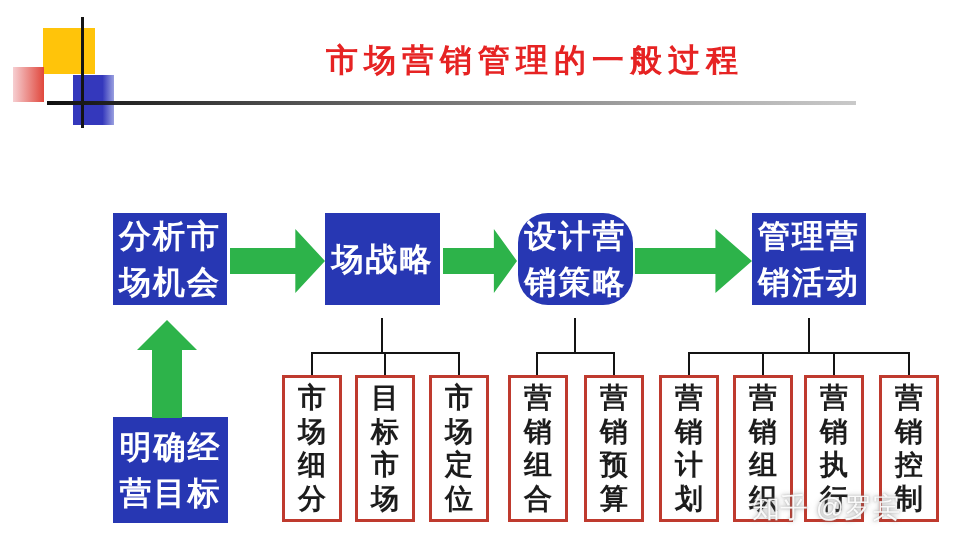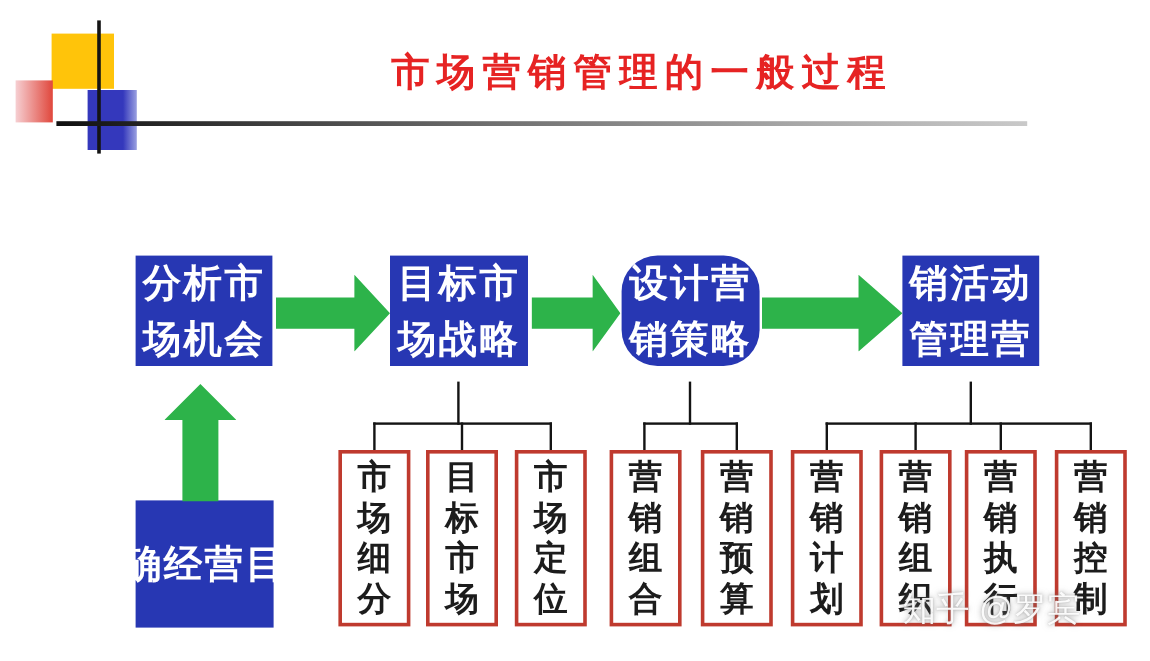--- a/index.html
+++ b/index.html
@@ -35,21 +35,21 @@
     font-size:32px;font-weight:700;letter-spacing:2px;line-height:46px;
     text-align:center;white-space:nowrap;
   }
   #stage1{left:113px;}
   #stage2{left:325px;width:115px;}
   #stage3{left:518px;width:115px;border-radius:30px;}
   #stage4{left:752px;}
   .obj-box{
     position:absolute;left:113px;top:417px;width:115px;height:106px;
     background:#2737b3;color:#ffffff;
-    display:flex;flex-direction:row;align-items:center;justify-content:center;
+    display:flex;flex-direction:column;align-items:center;justify-content:center;
     font-size:32px;font-weight:700;letter-spacing:2px;line-height:46px;
     text-align:center;white-space:nowrap;
   }
   
   .arrow{position:absolute;}
   #arrow1{left:230px;top:229px;width:95px;height:64px;}
   #arrow2{left:443px;top:229px;width:74px;height:64px;}
   #arrow3{left:635px;top:229px;width:117px;height:64px;}
   #arrow-up{left:137px;top:320px;width:60px;height:98px;}
   .arrow svg{display:block;width:100%;height:100%;}
@@ -87,30 +87,29 @@
   <div class="deco vline"></div>
   <div class="deco hline"></div>
 
   <div class="title">市场营销管理的一般过程</div>
 
   <div class="stage-box" id="stage1">
     <div>分析市</div>
     <div>场机会</div>
   </div>
   <div class="stage-box" id="stage2">
-    <div>目标市</div>
     <div>场战略</div>
   </div>
   <div class="stage-box" id="stage3">
     <div>设计营</div>
     <div>销策略</div>
   </div>
   <div class="stage-box" id="stage4">
+    <div>管理营</div>
     <div>销活动</div>
-    <div>管理营</div>
   </div>
 
   <div class="obj-box">
     <div>明确经</div>
     <div>营目标</div>
   </div>
 
   <div class="arrow" id="arrow1">
     <svg viewBox="0 0 96 64" preserveAspectRatio="none">
         <polygon points="0,19 66,19 66,0 96,32 66,64 66,45 0,45" fill="#2db34a"></polygon>

